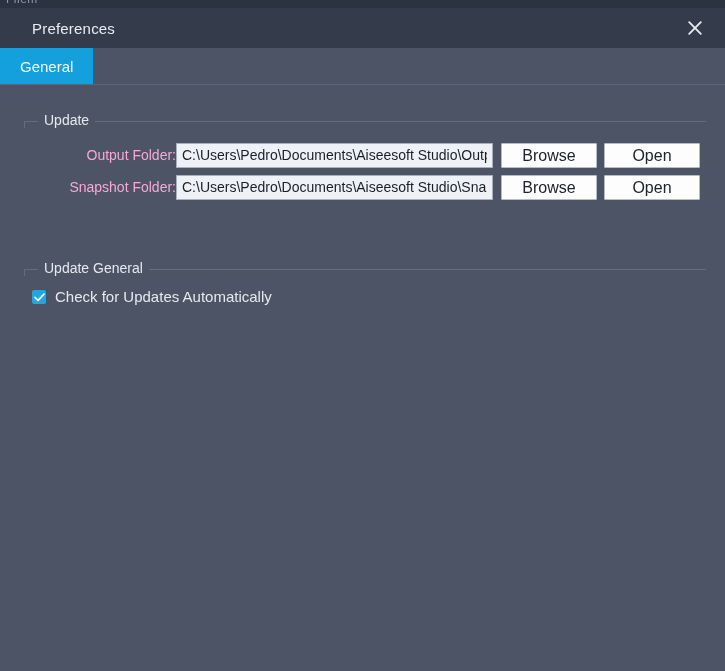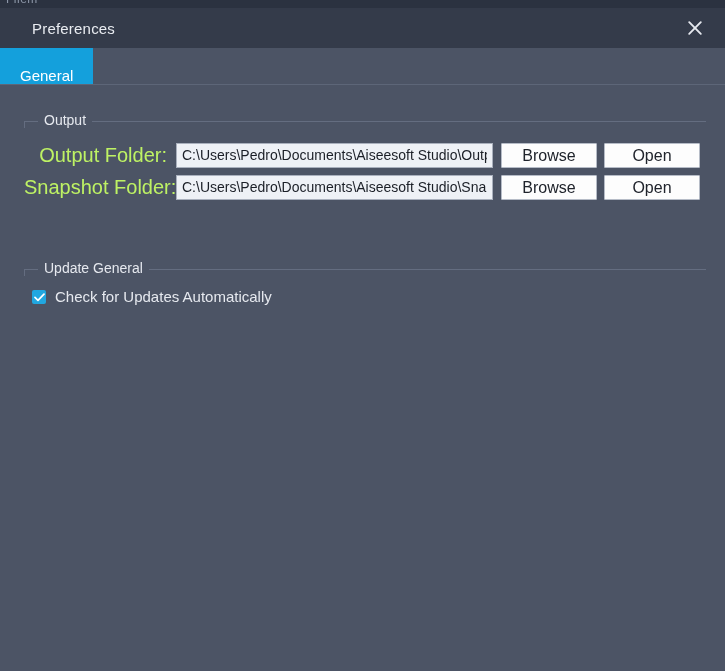--- a/index.html
+++ b/index.html
@@ -63,21 +63,21 @@
     position: absolute;
     top: 48px; left: 0;
     width: 725px; height: 37px;
     background: #4c5465;
     display: flex;
     align-items: stretch;
     border-bottom: 1px solid #5d6678;
   }
   .tab {
     display: flex;
-    align-items: flex-end;
+    align-items: center;
     justify-content: center;
     padding: 0 20px;
     font-size: 15px;
     color: #dfe3ea;
     cursor: pointer;
     min-width: 86px;
   }
   .tab.active {
     background: #14a0dc;
     color: #ffffff;
@@ -134,23 +134,22 @@
     display: flex;
     align-items: center;
   }
   #row-output-folder   { top: 30px; }
   #row-snapshot-folder { top: 62px; }
   #row-snapshot-format { top: 94px; }
 
   .field-label {
     width: 152px;
     text-align: right;
-    padding-right: 9px;
-    font-size: 20px;
-    color: #bef264;
+    font-size: 14px;
+    color: #f9a8d4;
     white-space: nowrap;
   }
 
   .text-input {
     width: 317px;
     height: 25px;
     background: #eef1f6;
     border: 1px solid #a9b0bd;
     color: #1b1f27;
     font-family: "Liberation Sans", sans-serif;
@@ -247,21 +246,21 @@
     <span>General</span>
   </div>
 </div>
 
 <div id="content">
 
   <div class="group" id="group-output">
     <div class="group-header">
       <div class="group-rule"></div>
       <div class="group-rule-tick"></div>
-      <span class="group-title">Output</span>
+      <span class="group-title">Update</span>
     </div>
 
     <div class="row" id="row-output-folder">
       <span class="field-label">Output Folder:</span>
       <input class="text-input" type="text" value="C:\Users\Pedro\Documents\Aiseesoft Studio\Output" style="">
       <button class="btn-light">Browse</button>
       <button class="btn-light">Open</button>
     </div>
 
     <div class="row" id="row-snapshot-folder">

